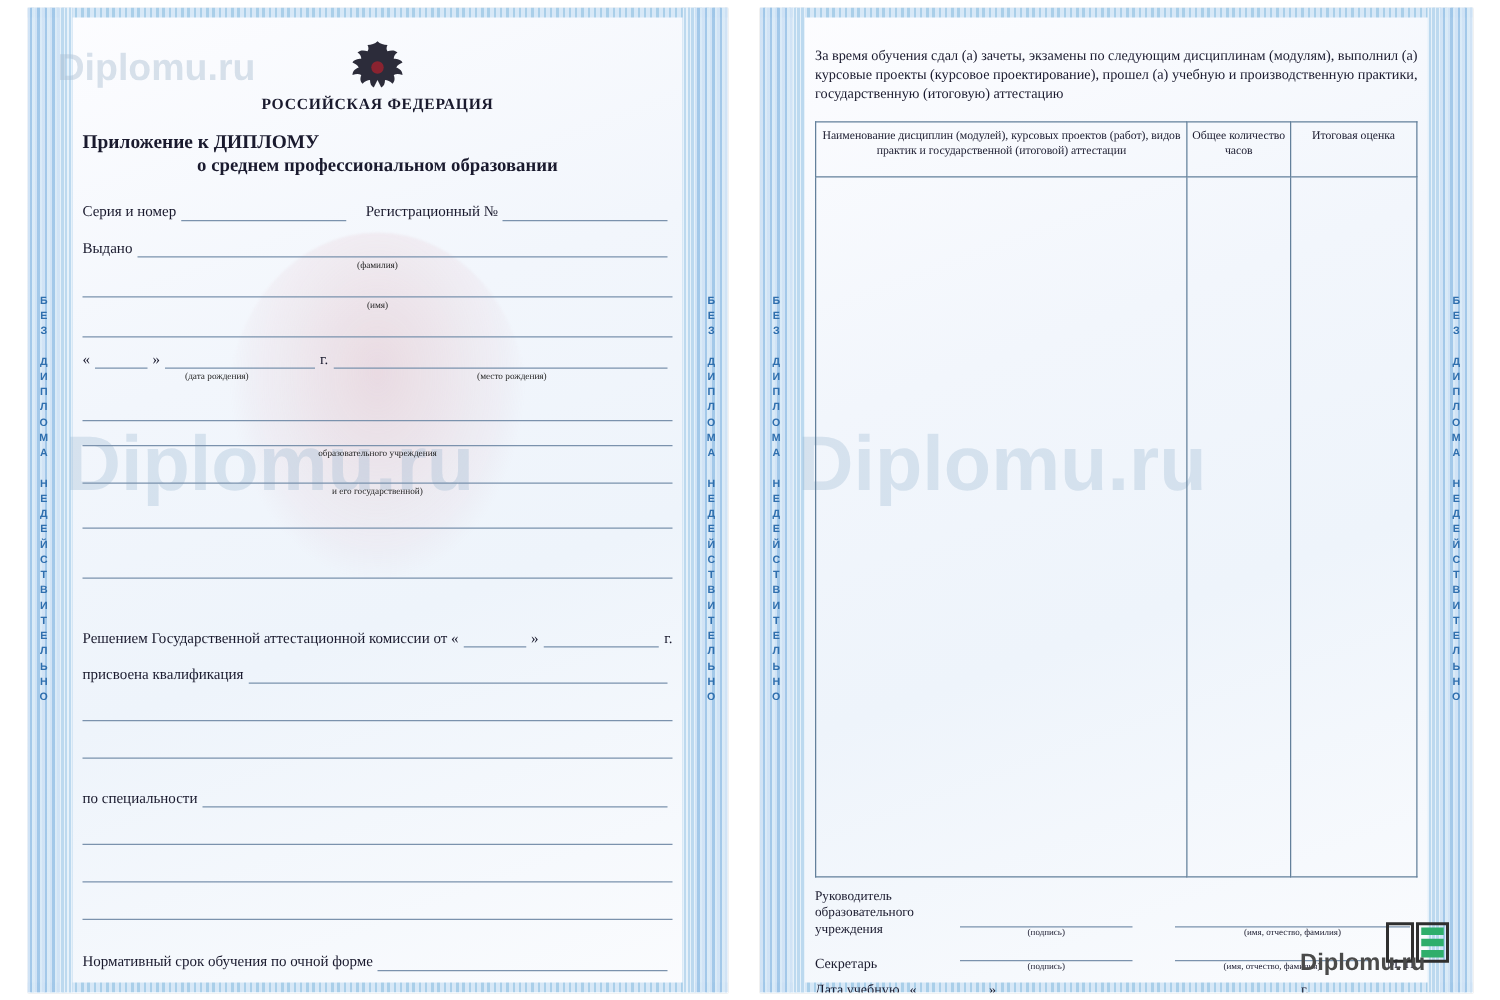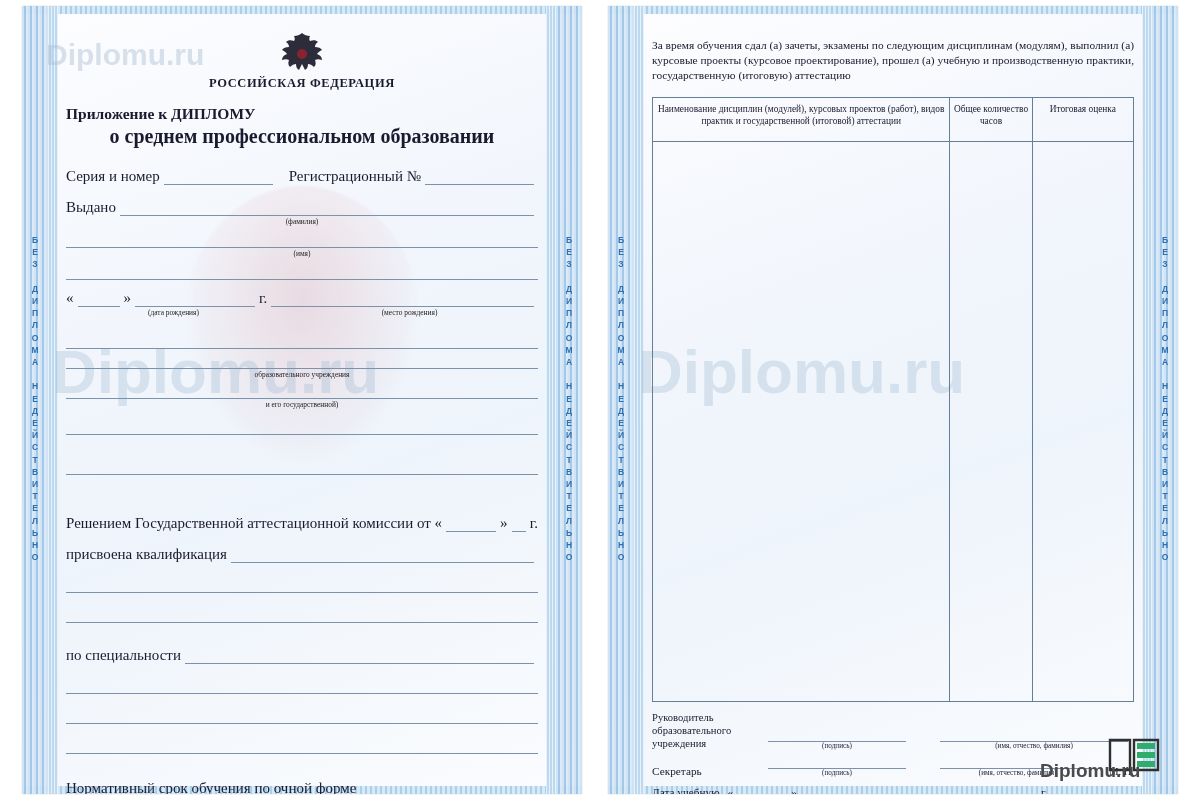--- a/index.html
+++ b/index.html
@@ -35,23 +35,23 @@
   .wm-l1{left:24px;top:32px;font-size:30px;color:rgba(170,190,210,.45);}
   .wm-big{font-size:62px;color:rgba(150,180,205,.30);}
   .eagle-bg{position:absolute;left:50%;top:180px;transform:translateX(-50%);width:240px;height:280px;
       background:radial-gradient(ellipse at 50% 40%,rgba(214,150,160,.28),rgba(214,150,160,.06) 60%,transparent 70%);
       border-radius:50%;filter:blur(1px);}
 
   
   .emblem{display:block;margin:14px auto 2px;width:56px;height:44px;}
   .rf{text-align:center;font-family:"Liberation Serif",serif;font-weight:700;font-size:12.5px;letter-spacing:.6px;margin-top:2px;}
   .t1{text-align:left;font-weight:700;font-size:15.5px;margin-top:14px;}
-  .t2{text-align:center;font-weight:700;font-size:20px;margin-top:2px;}
-
-  .row{position:relative;font-size:15px;margin-top:9px;display:flex;align-items:flex-end;}
+  .t2{text-align:center;font-weight:700;font-size:15px;margin-top:2px;}
+
+  .row{position:relative;font-size:12px;margin-top:9px;display:flex;align-items:flex-end;}
   .lbl{white-space:nowrap;}
   .line{flex:1;border-bottom:1px solid #7b92ad;height:13px;margin:0 4px;}
   .fullline{border-bottom:1px solid #7b92ad;height:15px;margin-top:12px;}
   .cap{font-size:7.4px;text-align:center;color:#222;margin-top:1px;font-family:Liberation Serif, serif;}
 
   
   .intro{font-size:11.4px;line-height:1.32;text-align:justify;margin-top:22px;}
   table.tbl{width:100%;border-collapse:collapse;margin-top:14px;table-layout:fixed;}
   table.tbl th{border:1px solid #5b7character;}
   table.tbl th, table.tbl td{border:1px solid #63809b;vertical-align:top;}

